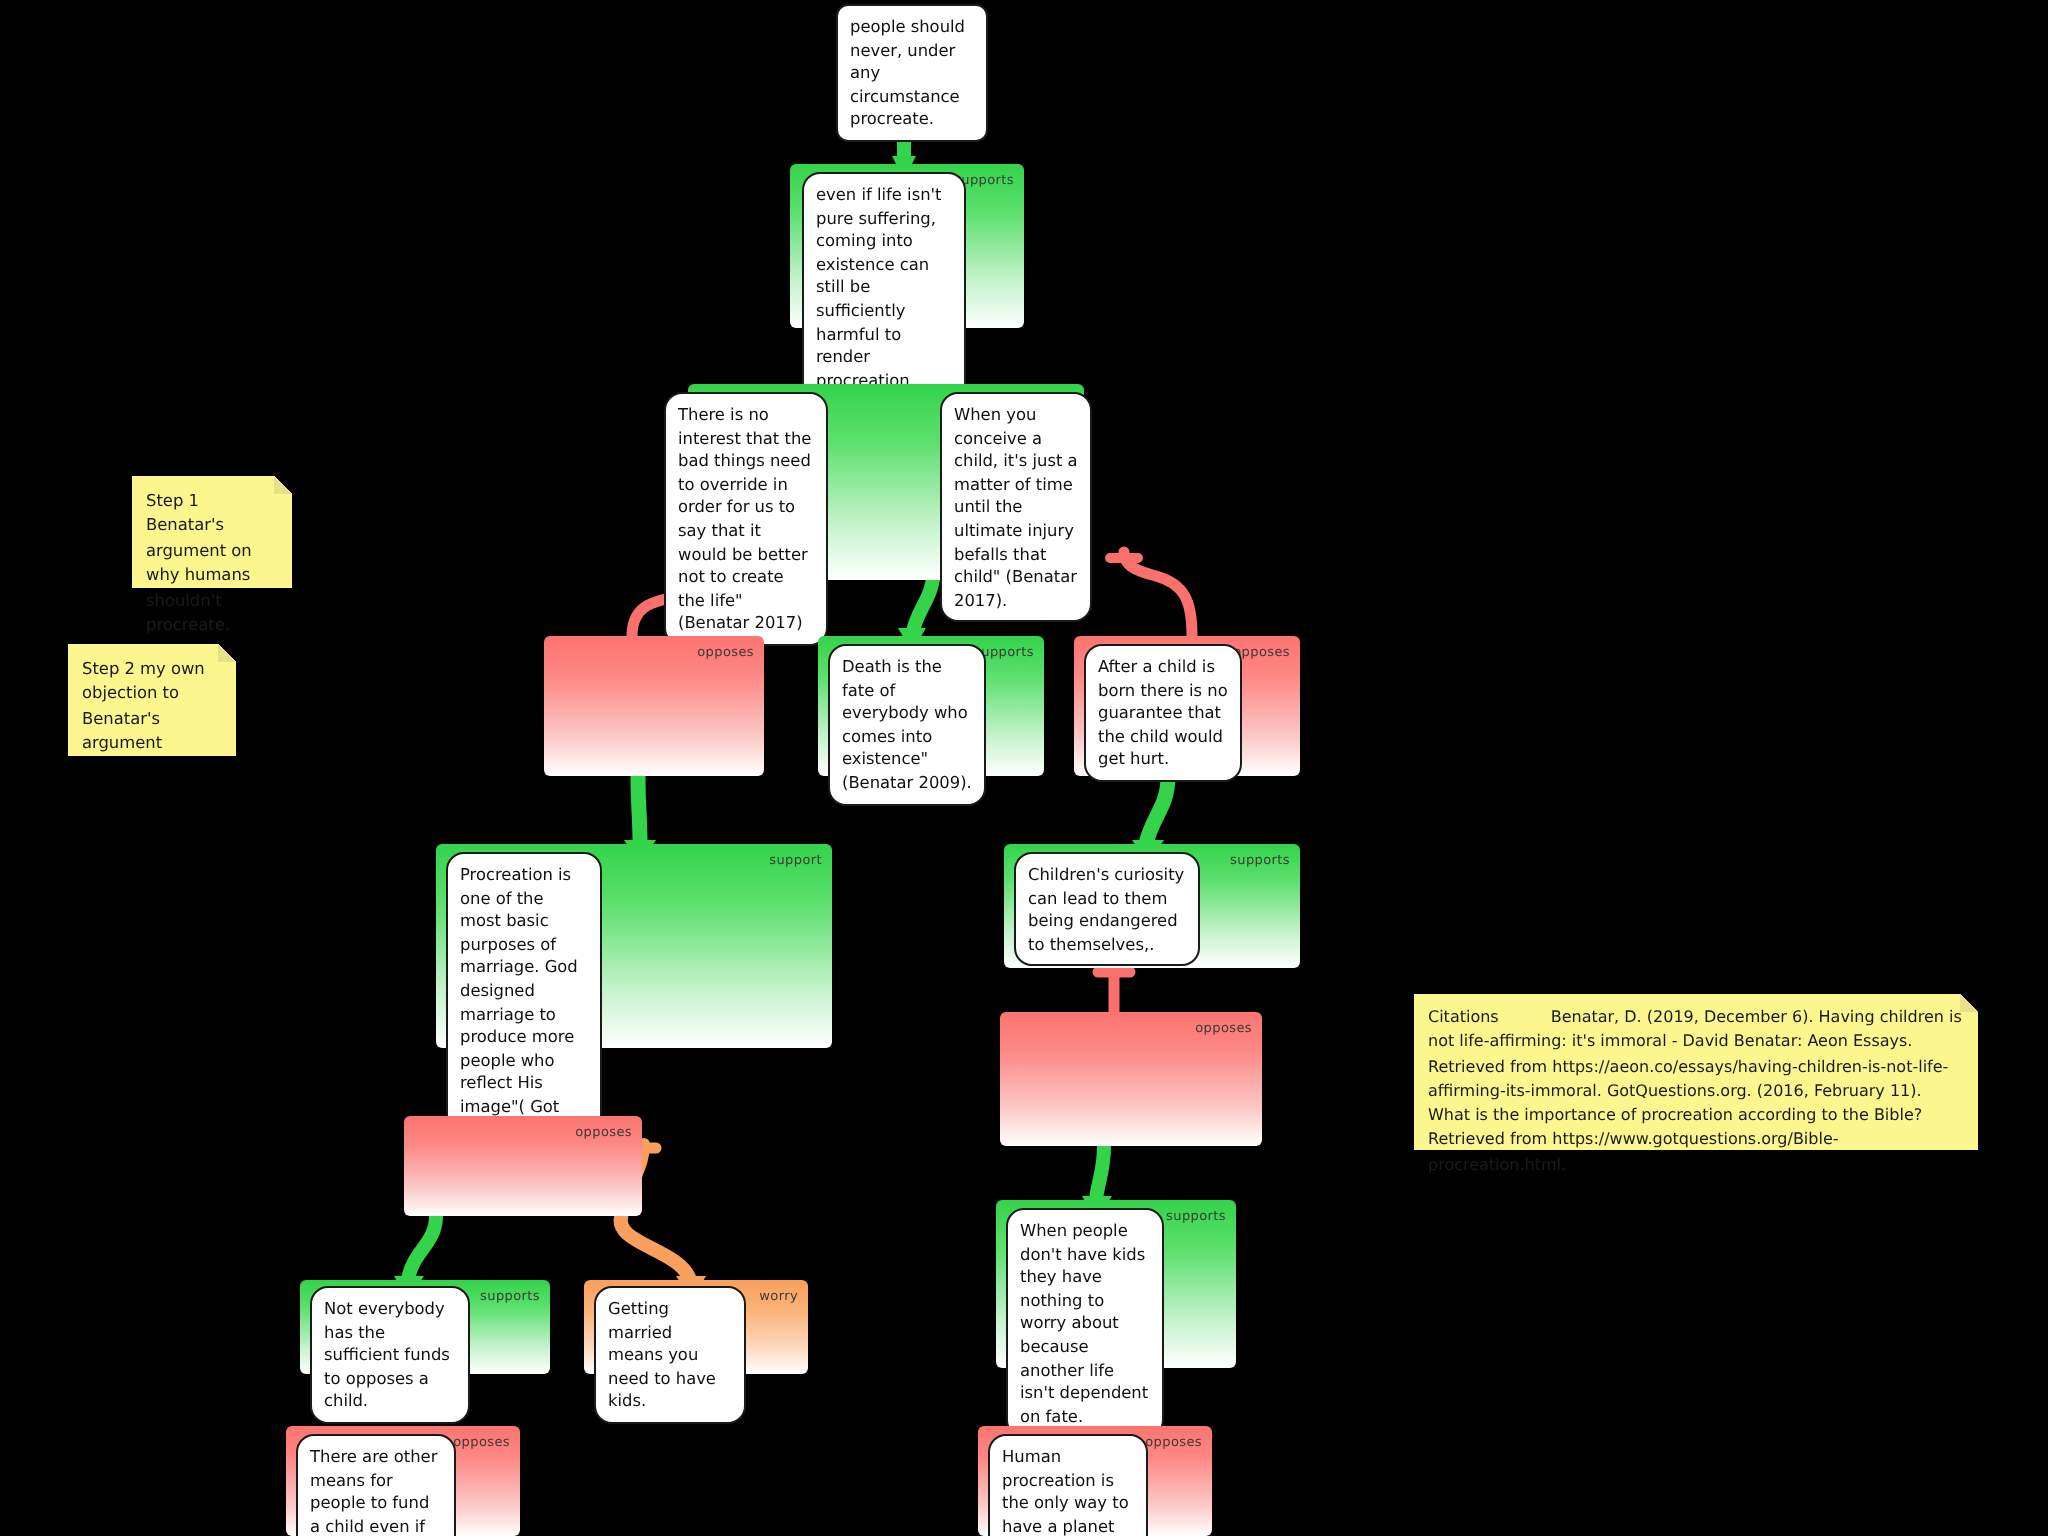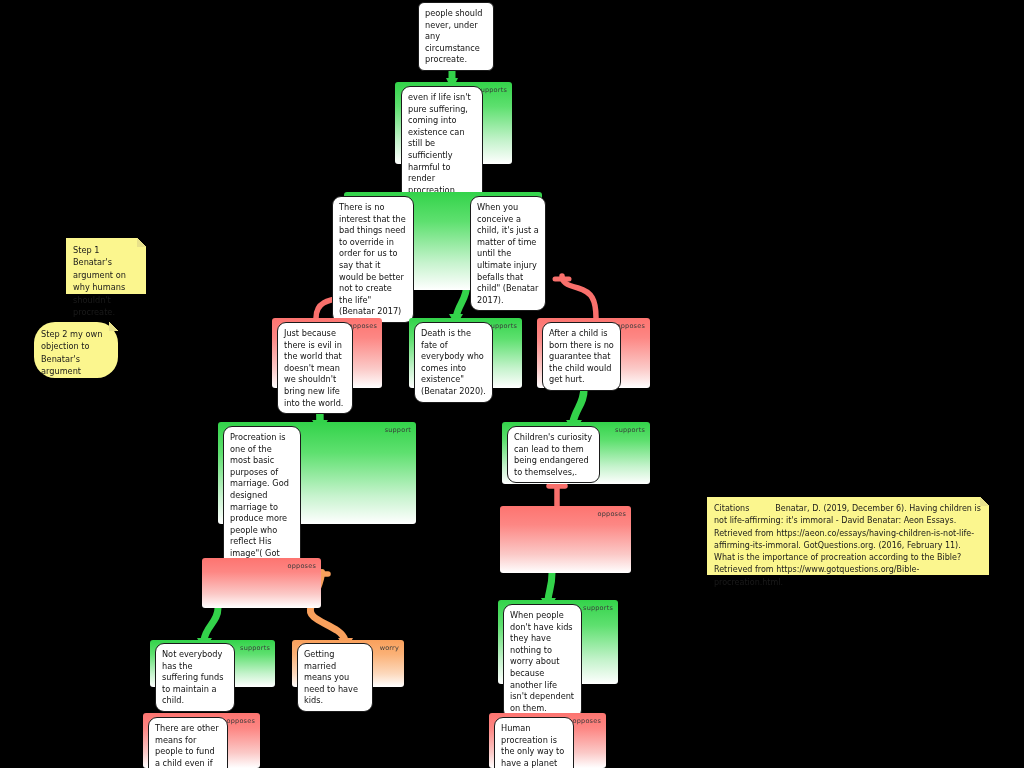--- a/index.html
+++ b/index.html
@@ -136,29 +136,26 @@
   <div class="card" style="left:332px; top:196px; width:82px;">
     <span>There is no interest that the bad things need to override in order for us to say that it would be better not to create the life" (Benatar 2017)</span>
   </div>
   <div class="card" style="left:436px; top:196px; width:76px;margin-left:34px;">
     <span>When you conceive a child, it's just a matter of time until the ultimate injury befalls that child" (Benatar 2017).</span>
   </div>
 
   <div class="box opposes" style="left:272px; top:318px; width:110px; height:70px;">
     <span class="rel-label">opposes</span>
   </div>
-  <div class="card" style="left:277px; top:322px; width:76px;">
-    <span>Just because there is evil in the world that doesn't mean we shouldn't bring new life into the world.</span>
-  </div>
 
   <div class="box supports" style="left:409px; top:318px; width:113px; height:70px;">
     <span class="rel-label">supports</span>
   </div>
   <div class="card" style="left:414px; top:322px; width:79px;">
-    <span>Death is the fate of everybody who comes into existence" (Benatar 2020).</span>
+    <span>Death is the fate of everybody who comes into existence" (Benatar 2009).</span>
   </div>
 
   <div class="box opposes" style="left:537px; top:318px; width:113px; height:70px;">
     <span class="rel-label">opposes</span>
   </div>
   <div class="card" style="left:542px; top:322px; width:79px;">
     <span>After a child is born there is no guarantee that the child would get hurt.</span>
   </div>
 
   <div class="box supports" style="left:218px; top:422px; width:198px; height:102px;">
@@ -180,35 +177,35 @@
   </div>
 
   <div class="box opposes" style="left:202px; top:558px; width:119px; height:50px;">
     <span class="rel-label">opposes</span>
   </div>
 
   <div class="box supports" style="left:150px; top:640px; width:125px; height:47px;">
     <span class="rel-label">supports</span>
   </div>
   <div class="card" style="left:155px; top:643px; width:80px;">
-    <span>Not everybody has the suffering funds to maintain a child.</span>
+    <span>Not everybody has the sufficient funds to opposes a child.</span>
   </div>
 
   <div class="box rebuts" style="left:292px; top:640px; width:112px; height:47px;">
     <span class="rel-label">worry</span>
   </div>
   <div class="card" style="left:297px; top:643px; width:76px;">
     <span>Getting married means you need to have kids.</span>
   </div>
 
   <div class="box supports" style="left:498px; top:600px; width:120px; height:84px;">
     <span class="rel-label">supports</span>
   </div>
   <div class="card" style="left:503px; top:604px; width:79px;">
-    <span>When people don't have kids they have nothing to worry about because another life isn't dependent on them.</span>
+    <span>When people don't have kids they have nothing to worry about because another life isn't dependent on fate.</span>
   </div>
 
   <div class="box opposes" style="left:143px; top:713px; width:117px; height:55px;">
     <span class="rel-label">opposes</span>
   </div>
   <div class="card" style="left:148px; top:717px; width:80px;">
     <span>There are other means for people to fund a child even if they can't afford it.</span>
   </div>
 
   <div class="box opposes" style="left:489px; top:713px; width:117px; height:55px;">
@@ -216,21 +213,21 @@
   </div>
   <div class="card" style="left:494px; top:717px; width:80px;">
     <span>Human procreation is the only way to have a planet full of people.</span>
   </div>
 
   <div class="note" style="left:66px; top:238px; width:80px; height:56px;">
     <span class="fold"></span>
     <span>Step 1 Benatar's argument on why humans shouldn't procreate.</span>
   </div>
 
-  <div class="note" style="left:34px; top:322px; width:84px; height:56px;border-radius:21px;">
+  <div class="note" style="left:34px; top:322px; width:84px; height:56px;">
     <span class="fold"></span>
     <span>Step 2 my own objection to Benatar's argument</span>
   </div>
 
   <div class="note citations" style="left:707px; top:497px; width:282px; height:78px;">
     <span class="fold"></span>
     <span>Citations</span><span class="tab"></span><span>Benatar, D. (2019, December 6). Having children is not life-affirming: it's immoral - David Benatar: Aeon Essays. Retrieved from https://aeon.co/essays/having-children-is-not-life-affirming-its-immoral. GotQuestions.org. (2016, February 11). What is the importance of procreation according to the Bible? Retrieved from https://www.gotquestions.org/Bible-procreation.html.</span>
   </div>
 
 </div>

